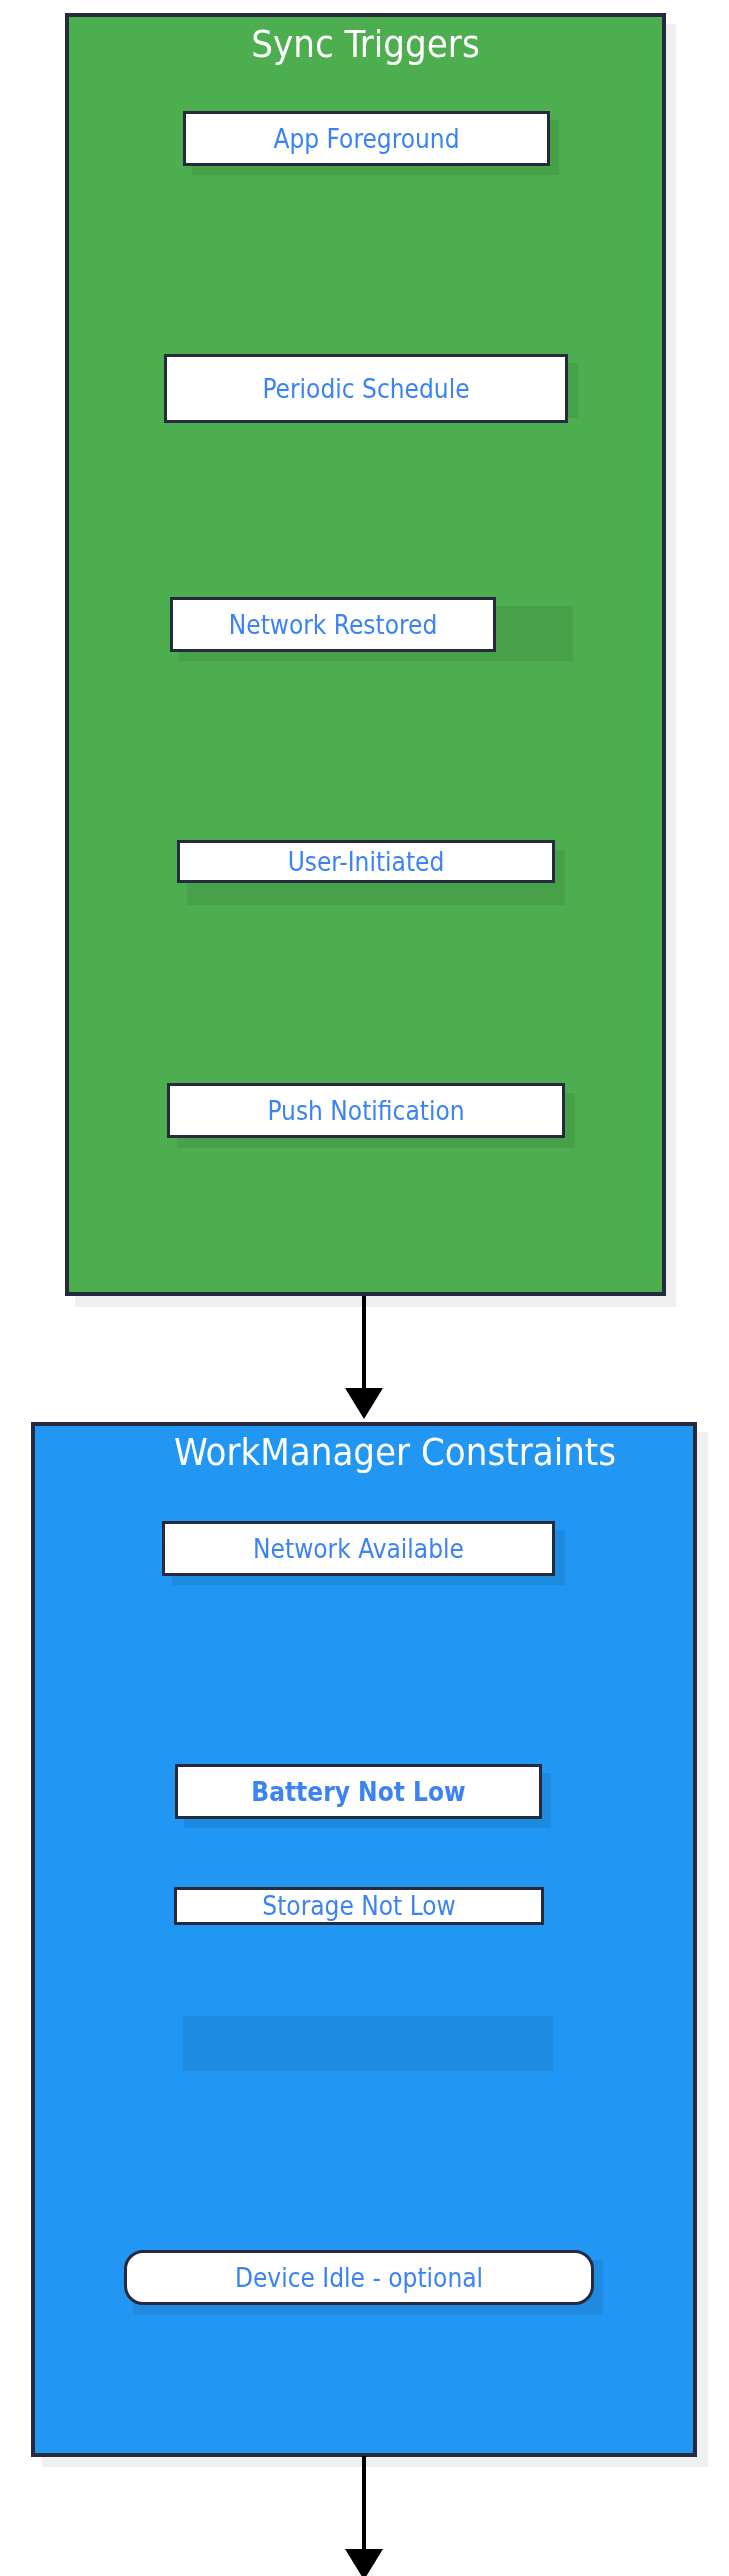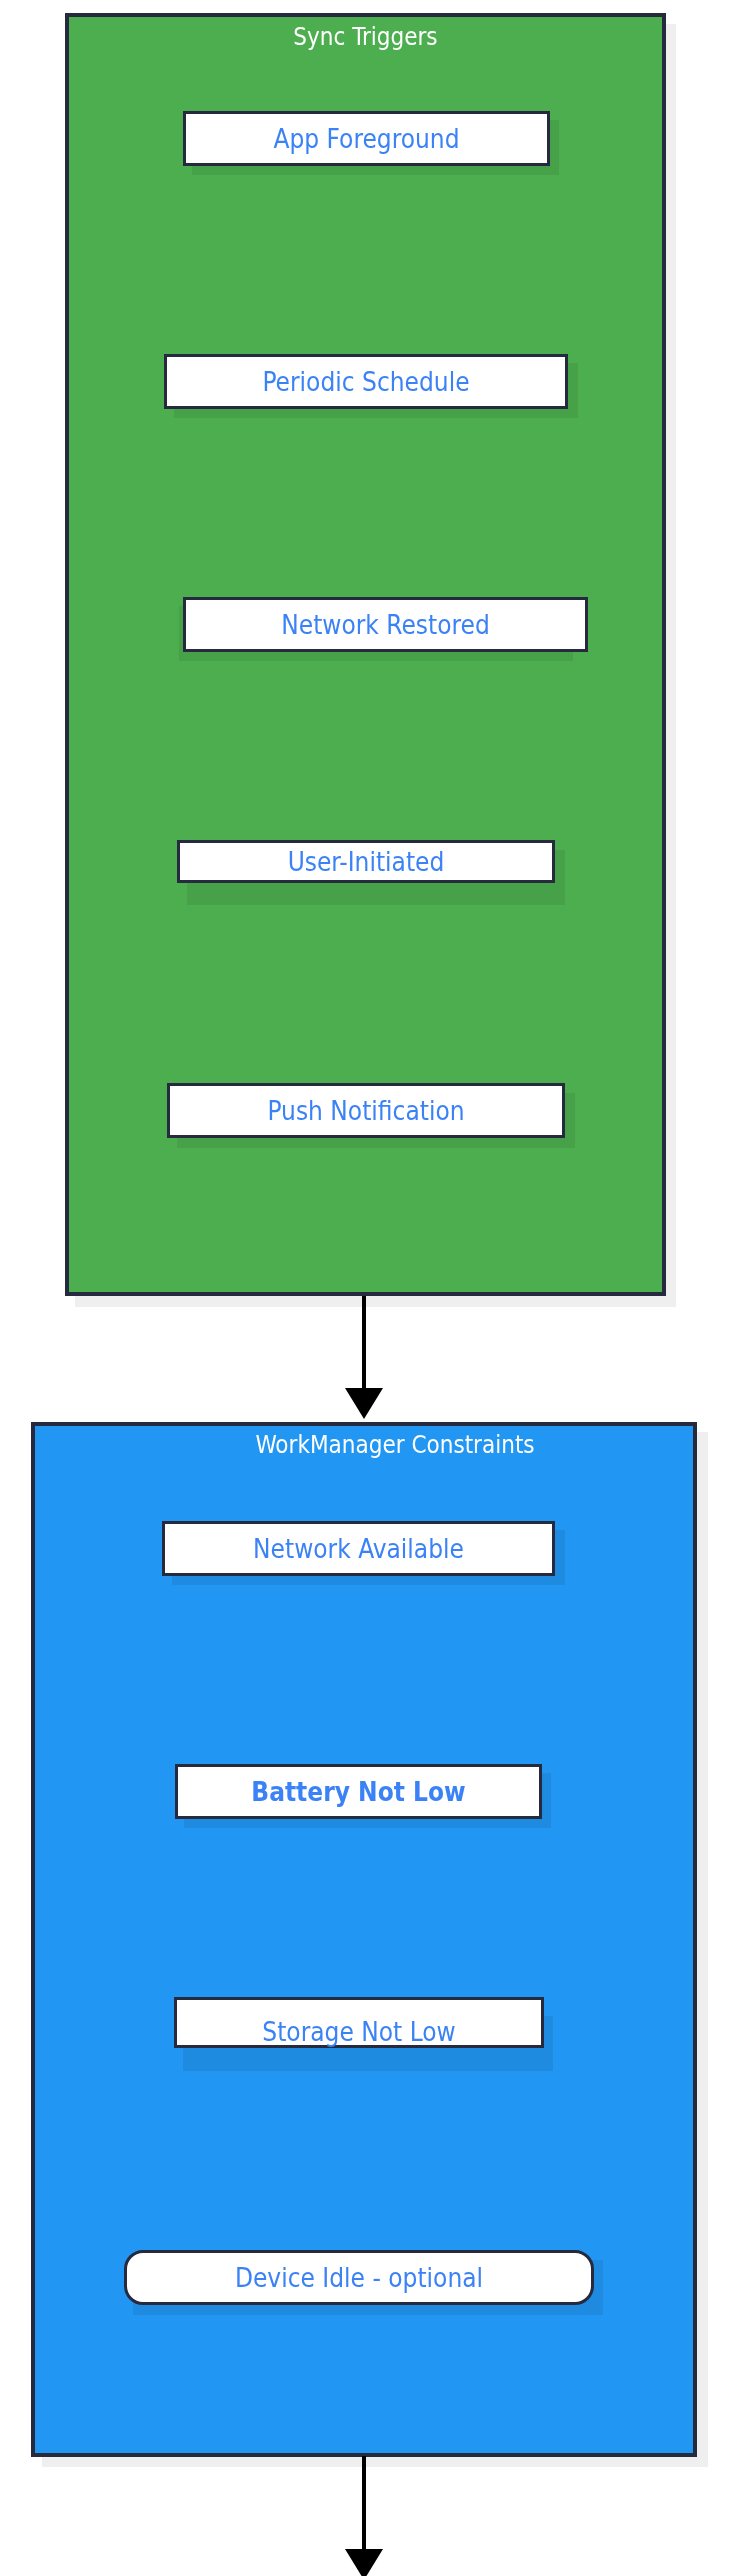--- a/index.html
+++ b/index.html
@@ -34,21 +34,21 @@
     position: absolute;
     background: #EFEFEF;
     z-index: 1;
   }
   .cluster-title {
     position: absolute;
     left: 0;
     right: 0;
     text-align: center;
     color: #ffffff;
-    font-size: 24px;
+    font-size: 38px;
     font-weight: 400;
     letter-spacing: 0px;
     line-height: 1;
     white-space: nowrap;
     z-index: 3;
   }
 
   .cluster-green  { background: #4CAE4F; }
   .cluster-blue   { background: #2196F3; }
 
@@ -108,25 +108,25 @@
   <div class="node-shadow" style="left:192px; top:120px; width:367px; height:55px;"></div>
   <div class="node-shadow" style="left:174px; top:363px; width:404px; height:55px;"></div>
   <div class="node-shadow" style="left:179px; top:606px; width:394px; height:55px;"></div>
   <div class="node-shadow" style="left:187px; top:850px; width:378px; height:55px;"></div>
   <div class="node-shadow" style="left:177px; top:1093px; width:398px; height:55px;"></div>
 
   <div class="node" style="left:183px; top:111px; width:367px; height:55px;">
     <span class="node-label">App Foreground</span>
   </div>
 
-  <div class="node" style="left:164px; top:354px; width:404px; height:55px;">
+  <div class="node" style="left:164px; top:354px; width:404px; height:69px;">
     <span class="node-label">Periodic Schedule</span>
   </div>
 
-  <div class="node" style="left:170px; top:597px; width:405px; height:55px;margin-left:13px;">
+  <div class="node" style="left:170px; top:597px; width:326px; height:55px;">
     <span class="node-label">Network Restored</span>
   </div>
 
   <div class="node" style="left:177px; top:840px; width:378px; height:43px;">
     <span class="node-label">User-Initiated</span>
   </div>
 
   <div class="node" style="left:167px; top:1083px; width:398px; height:55px;">
     <span class="node-label">Push Notification</span>
   </div>
@@ -147,21 +147,21 @@
   <div class="node-shadow" style="left:133px; top:2260px; width:470px; height:55px;"></div>
 
   <div class="node" style="left:162px; top:1521px; width:393px; height:55px;">
     <span class="node-label">Network Available</span>
   </div>
 
   <div class="node" style="left:175px; top:1764px; width:367px; height:55px;font-weight:bold;">
     <span class="node-label">Battery Not Low</span>
   </div>
 
-  <div class="node" style="left:174px; top:1997px; width:370px; height:51px;align-items:flex-end;">
+  <div class="node" style="left:174px; top:1887px; width:370px; height:38px;">
     <span class="node-label">Storage Not Low</span>
   </div>
 
   <div class="node" style="left:124px; top:2250px; width:470px; height:55px;border-radius:19px;">
     <span class="node-label">Device Idle - optional</span>
   </div>
 
   <div class="arrow-line" style="left:362px; top:2456px; height:95px;"></div>
   <div class="arrow-head" style="left:345px; top:2549px;"></div>
 

